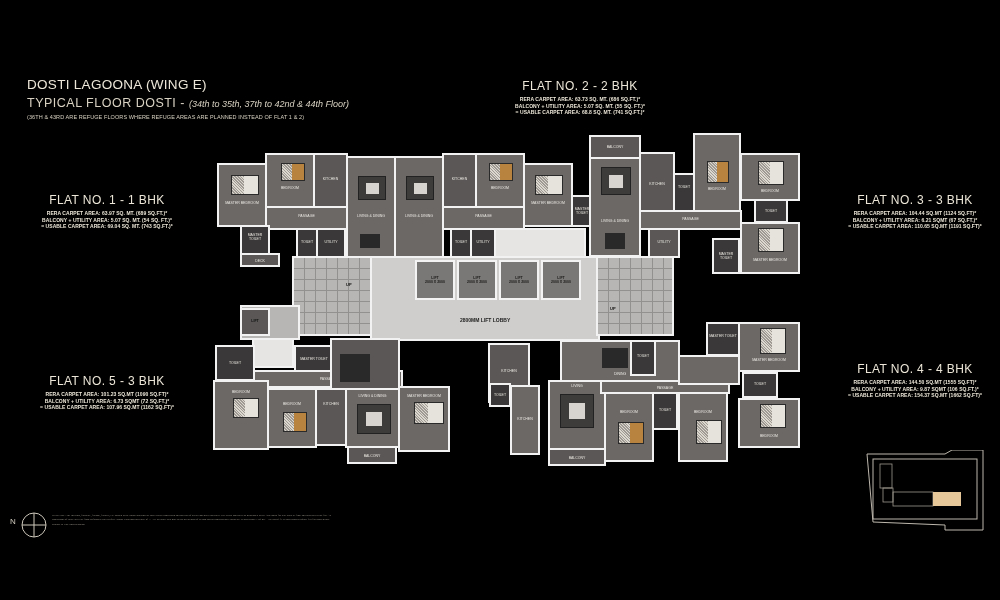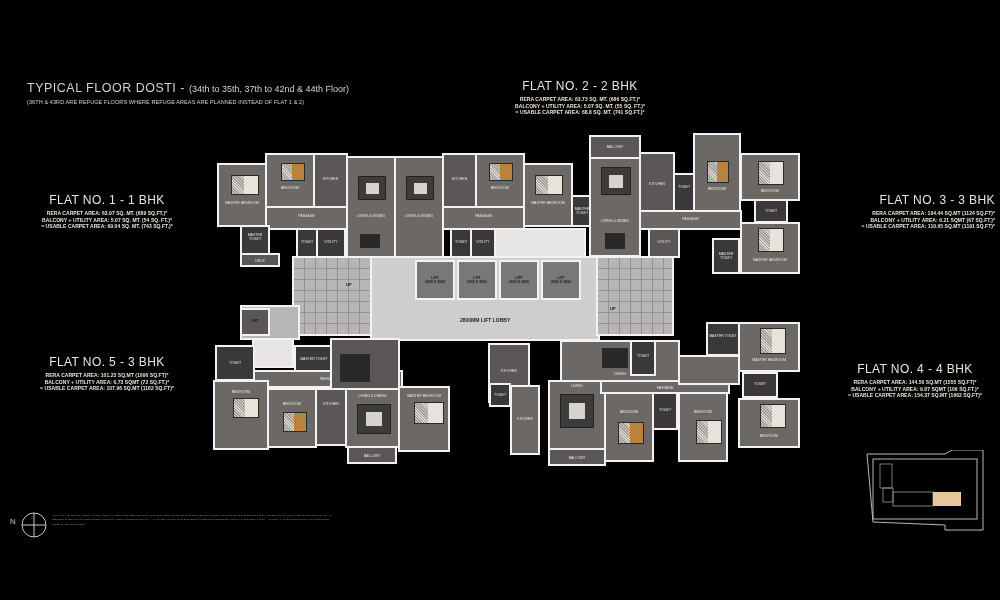--- a/index.html
+++ b/index.html
@@ -2,21 +2,21 @@
 <html><head>
 <meta charset="utf-8">
 <style>
   * { box-sizing: border-box; margin: 0; padding: 0; }
   html, body { width: 1000px; height: 600px; background: #000; overflow: hidden; }
   body { position: relative; font-family: "Liberation Sans", sans-serif; color: #e8e2d6; }
 
   .title-block { position: absolute; left: 27px; top: 77px; }
   .project-title { font-size: 13.5px; letter-spacing: 0.3px; color: #ece6d8; font-family: "Liberation Sans", sans-serif; }
   .plan-title { font-size: 12.5px; letter-spacing: 0.5px; color: #d9d2c3; margin-top: 4px; }
-  .plan-title .floors { font-size: 9px; letter-spacing: 0; }
+  .plan-title .floors { font-size: 9px; letter-spacing: 0; font-style: italic; }
   .plan-note { font-size: 5.5px; color: #d9d2c3; margin-top: 4px; letter-spacing: 0.1px; }
 
   .flat-info { position: absolute; text-align: center; color: #ece6d8; }
   .flat-info .flat-name { font-size: 12px; letter-spacing: 0.4px; font-weight: normal; margin-bottom: 3px; }
   .flat-info .flat-line { font-size: 5px; font-weight: bold; line-height: 6.5px; letter-spacing: 0.05px; white-space: nowrap; }
 
   .plan { position: absolute; left: 0; top: 0; width: 1000px; height: 600px; }
   .room { position: absolute; background: #6b6866; border: 2px solid #f2f2f2; }
   .room.dark { background: #3a3838; }
   .room.mid { background: #5a5756; }
@@ -41,48 +41,49 @@
 
   .key-plan { position: absolute; left: 865px; top: 450px; width: 120px; height: 85px; }
   .compass { position: absolute; left: 10px; top: 510px; }
   .compass-n { position: absolute; left: 0; top: 7px; font-size: 8px; color: #cfc9bd; }
   .disclaimer { position: absolute; left: 52px; top: 514px; width: 283px; font-size: 2.7px; line-height: 4.3px; color: #9c968a; font-family: "Liberation Serif", serif; }
 </style>
 </head>
 <body>
 
 <div class="title-block">
+  <div class="project-title">DOSTI LAGOONA (WING E)</div>
   <div class="plan-title">
     <span>TYPICAL FLOOR DOSTI - </span><span class="floors">(34th to 35th, 37th to 42nd &amp; 44th Floor)</span>
   </div>
   <div class="plan-note">(36TH &amp; 43RD ARE REFUGE FLOORS WHERE REFUGE AREAS ARE PLANNED INSTEAD OF FLAT 1 &amp; 2)</div>
 </div>
 
 <div class="flat-info" style="left:22px;top:193px;width:170px;">
   <div class="flat-name">FLAT NO. 1 - 1 BHK</div>
   <div class="flat-line">RERA CARPET AREA: 63.97 SQ. MT. (689 SQ.FT.)*</div>
   <div class="flat-line">BALCONY + UTILITY AREA: 5.07 SQ. MT. (54 SQ. FT.)*</div>
   <div class="flat-line">= USABLE CARPET AREA: 69.04 SQ. MT. (743 SQ.FT.)*</div>
 </div>
 
 <div class="flat-info" style="left:500px;top:79px;width:160px;">
   <div class="flat-name">FLAT NO. 2 - 2 BHK</div>
   <div class="flat-line">RERA CARPET AREA: 63.73 SQ. MT. (686 SQ.FT.)*</div>
   <div class="flat-line">BALCONY + UTILITY AREA: 5.07 SQ. MT. (55 SQ. FT.)*</div>
   <div class="flat-line">= USABLE CARPET AREA: 68.8 SQ. MT. (741 SQ.FT.)*</div>
 </div>
 
-<div class="flat-info" style="left:835px;top:193px;width:160px;text-align:right;">
+<div class="flat-info" style="left:835px;top:193px;width:160px;">
   <div class="flat-name">FLAT NO. 3 - 3 BHK</div>
   <div class="flat-line">RERA CARPET AREA: 104.44 SQ.MT (1124 SQ.FT)*</div>
   <div class="flat-line">BALCONY + UTILITY AREA: 6.21 SQMT (67 SQ.FT.)*</div>
   <div class="flat-line">= USABLE CARPET AREA: 110.65 SQ.MT (1191 SQ.FT)*</div>
 </div>
 
-<div class="flat-info" style="left:22px;top:355px;width:170px;">
+<div class="flat-info" style="left:22px;top:374px;width:170px;">
   <div class="flat-name">FLAT NO. 5 - 3 BHK</div>
   <div class="flat-line">RERA CARPET AREA: 101.23 SQ.MT (1090 SQ.FT)*</div>
   <div class="flat-line">BALCONY + UTILITY AREA: 6.73 SQMT (72 SQ.FT.)*</div>
   <div class="flat-line">= USABLE CARPET AREA: 107.96 SQ.MT (1162 SQ.FT)*</div>
 </div>
 
 <div class="flat-info" style="left:835px;top:362px;width:160px;">
   <div class="flat-name">FLAT NO. 4 - 4 BHK</div>
   <div class="flat-line">RERA CARPET AREA: 144.50 SQ.MT (1555 SQ.FT)*</div>
   <div class="flat-line">BALCONY + UTILITY AREA: 9.87 SQMT (106 SQ.FT.)*</div>

